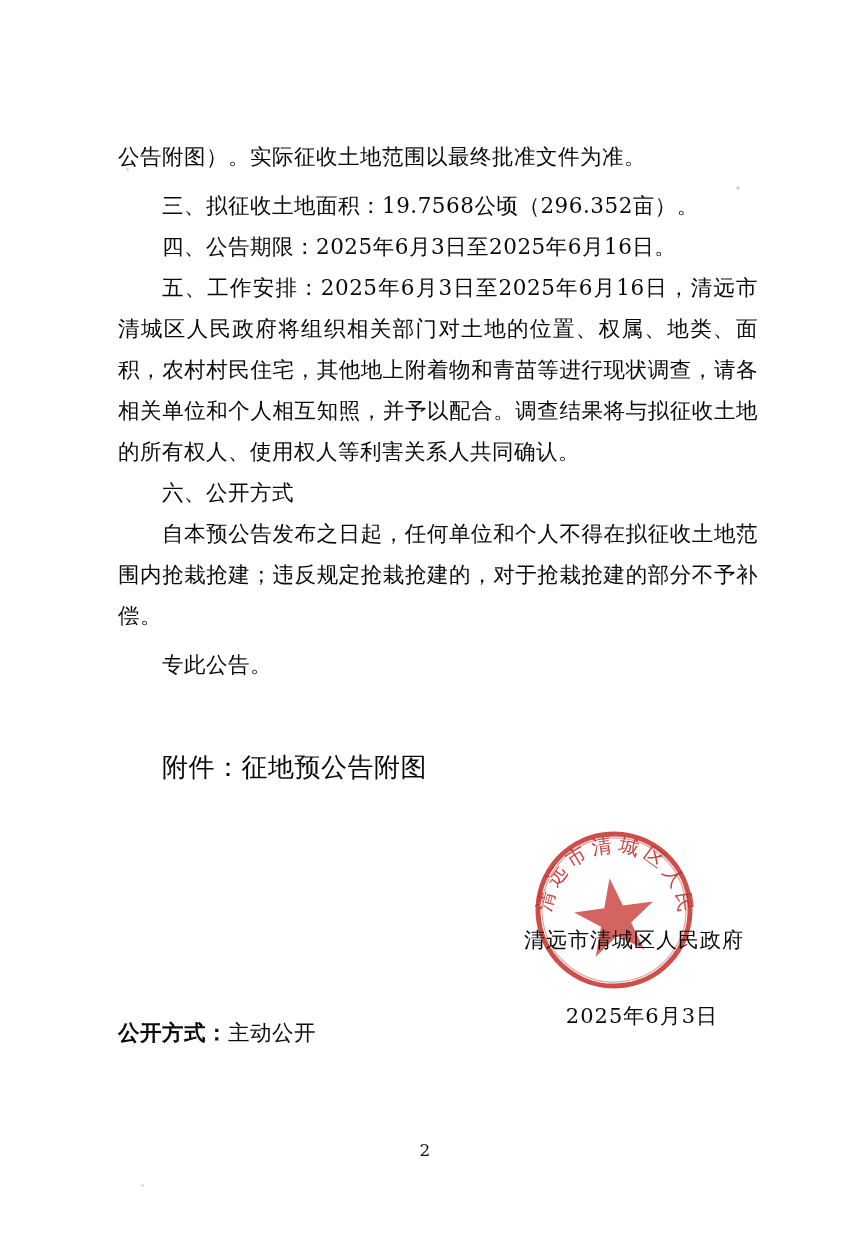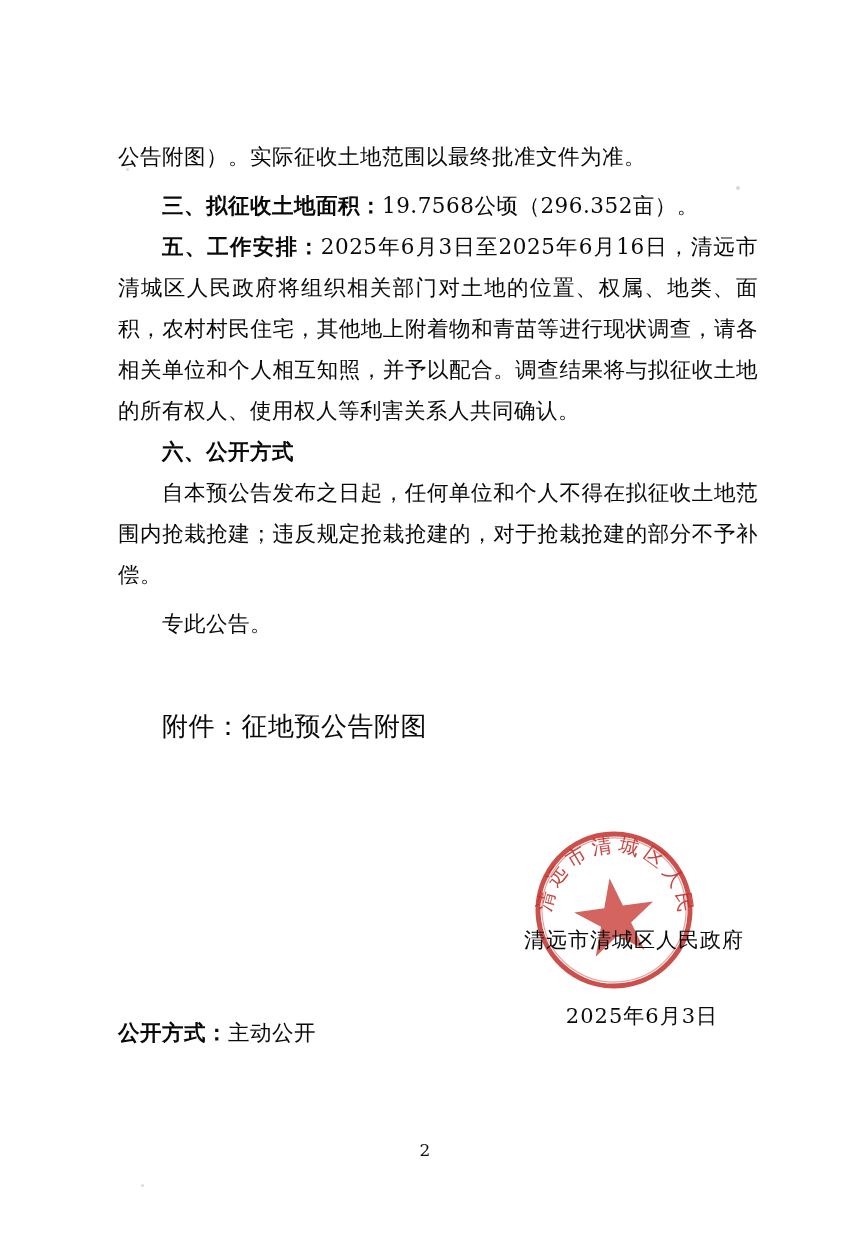--- a/index.html
+++ b/index.html
@@ -32,21 +32,21 @@
     font-size: 21.5px;
     line-height: 41px;
     letter-spacing: 0.5px;
     text-align: justify;
     text-justify: inter-ideograph;
   }
   .indent {
     text-indent: 44px;
   }
   .bold {
-    font-weight: bold;
+    font-weight: normal;
   }
   .para {
     margin-bottom: 0px;
   }
   .gap-small { height: 8px; }
   .gap-large { height: 62px; }
 
   .attachment {
     text-indent: 44px;
     font-size: 26px;
@@ -127,20 +127,23 @@
     <p class="para">
       <span>公告附图）。实际征收土地范围以最终批准文件为准。</span>
     </p>
 
     <div class="gap-small"></div>
 
     <p class="para indent">
       <span class="bold">三、拟征收土地面积：</span><span>19.7568公顷（296.352亩）。</span>
     </p>
 
+    <p class="para indent">
+      <span class="bold">四、公告期限：</span><span>2025年6月3日至2025年6月16日。</span>
+    </p>
 
     <p class="para indent">
       <span class="bold">五、工作安排：</span><span>2025年6月3日至2025年6月16日，清远市清城区人民政府将组织相关部门对土地的位置、权属、地类、面积，农村村民住宅，其他地上附着物和青苗等进行现状调查，请各相关单位和个人相互知照，并予以配合。调查结果将与拟征收土地的所有权人、使用权人等利害关系人共同确认。</span>
     </p>
 
     <p class="para indent">
       <span class="bold">六、公开方式</span>
     </p>
 
     <p class="para indent">

